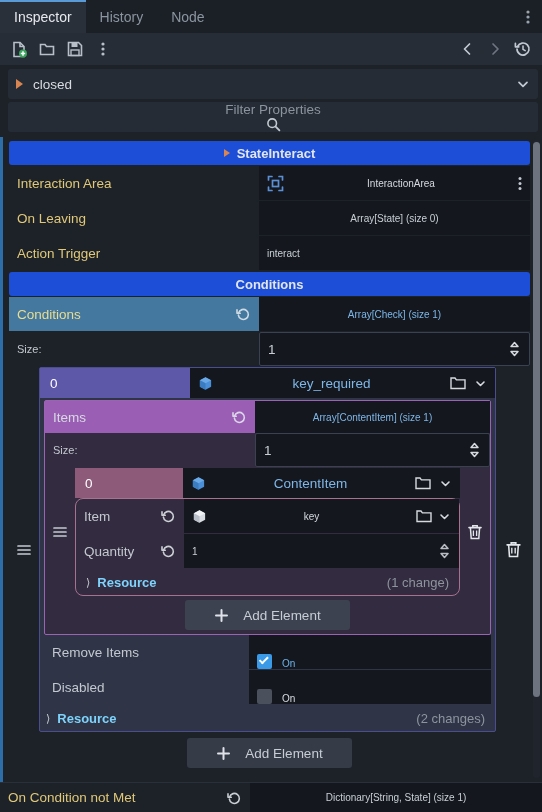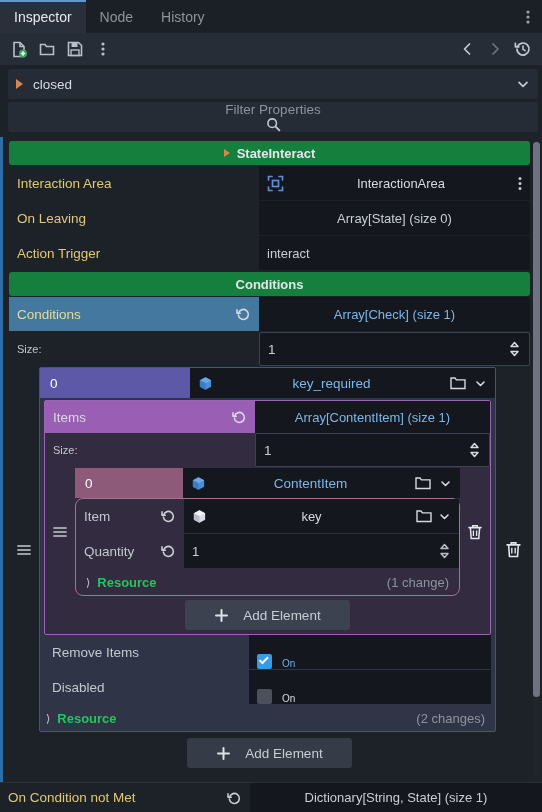--- a/index.html
+++ b/index.html
@@ -71,21 +71,21 @@
   
   .inspector {
     position: absolute; left: 0; right: 0; top: 137px; bottom: 30px;
     background: #1d2229;
     border-left: 3px solid #2d6ea8;
     overflow: hidden;
   }
   .ins-pad { padding: 2px 12px 0 6px; }
 
   .category {
-    height: 24px; background: #15803d; border-radius: 3px;
+    height: 24px; background: #1d4ed8; border-radius: 3px;
     display: flex; align-items: center; justify-content: center;
     margin: 2px 0 1px 0; position: relative;
   }
   .category .ctext { font-size: 13px; font-weight: bold; color: #e2e5ea; }
   .category .carrow {
     width: 0; height: 0; border-left: 6px solid #d98552;
     border-top: 4.5px solid transparent; border-bottom: 4.5px solid transparent;
     margin-right: 7px;
   }
 
@@ -95,21 +95,21 @@
     flex: 0 0 250px; display: flex; align-items: center;
     padding-left: 8px; font-size: 13.5px;
     position: relative;
   }
   .pname.yellow { color: #e0c878; }
   .pname.plain  { color: #c3c8d0; }
   .pname.white  { color: #d6dae0; }
   .pval {
     flex: 1; display: flex; align-items: center;
     background: #14181e; position: relative; padding: 0 8px;
-    font-size: 13px; color: #c9ced6;
+    font-size: 10px; color: #c9ced6;
   }
   .pval.ctr { justify-content: center; }
   .pval.blue { color: #7eb6e8; }
   .revert {
     position: absolute; right: 8px; top: 50%; transform: translateY(-50%);
     opacity: .85;
   }
 
   
   .prow.sel .pname { background: #44789e; color: #e8dd90; }
@@ -157,21 +157,21 @@
             padding: 0 8px; font-size: 10px; }
   .chkbox { width:15px; height:15px; border-radius:2px; background:#4a505c; }
   .chkbox.on { background:#3a9ae8; display:flex; align-items:center; justify-content:center; }
   .chkbox .tick { width:9px; height:5px; border-left:2px solid #fff; border-bottom:2px solid #fff;
                   transform: rotate(-45deg) translate(1px,-2px); }
   .chklabel.on { color:#6cb2ec; }
   .chklabel.off { color:#d8dce2; }
 
   .subres { display:flex; align-items:center; height:26px; padding-left:10px; font-size:13px; }
   .subres .chev { color:#c6cbd3; margin-right:7px; font-size: 11px; }
-  .subres .t { font-weight:bold; color:#22c55e; }
+  .subres .t { font-weight:bold; color:#7dd3fc; }
   .subres .chg { margin-left:auto; padding-right:10px; color:#8d949e; font-size:13px; }
 
   
   .bottomrow {
     position: absolute; left: 0; right: 0; bottom: 0; height: 30px;
     display: flex; align-items: stretch; background: #14181e;
     border-top: 1px solid #2a303a;
   }
   .bottomrow .pname { flex: 0 0 250px; background:#1d2229; }
 
@@ -187,24 +187,24 @@
   svg { display: block; }
 </style>
 </head>
 <body>
 
 <div class="tabbar">
   <div class="tab active">
     <span>Inspector</span>
   </div>
   <div class="tab">
+    <span>History</span>
+  </div>
+  <div class="tab">
     <span>Node</span>
-  </div>
-  <div class="tab">
-    <span>History</span>
   </div>
   <div class="tab-menu">
     <svg width="4" height="16" viewBox="0 0 4 16">
         <circle cx="2" cy="3" r="1.6" fill="#9aa2ad"></circle>
         <circle cx="2" cy="8" r="1.6" fill="#9aa2ad"></circle>
         <circle cx="2" cy="13" r="1.6" fill="#9aa2ad"></circle>
       </svg>
   </div>
 </div>
 

